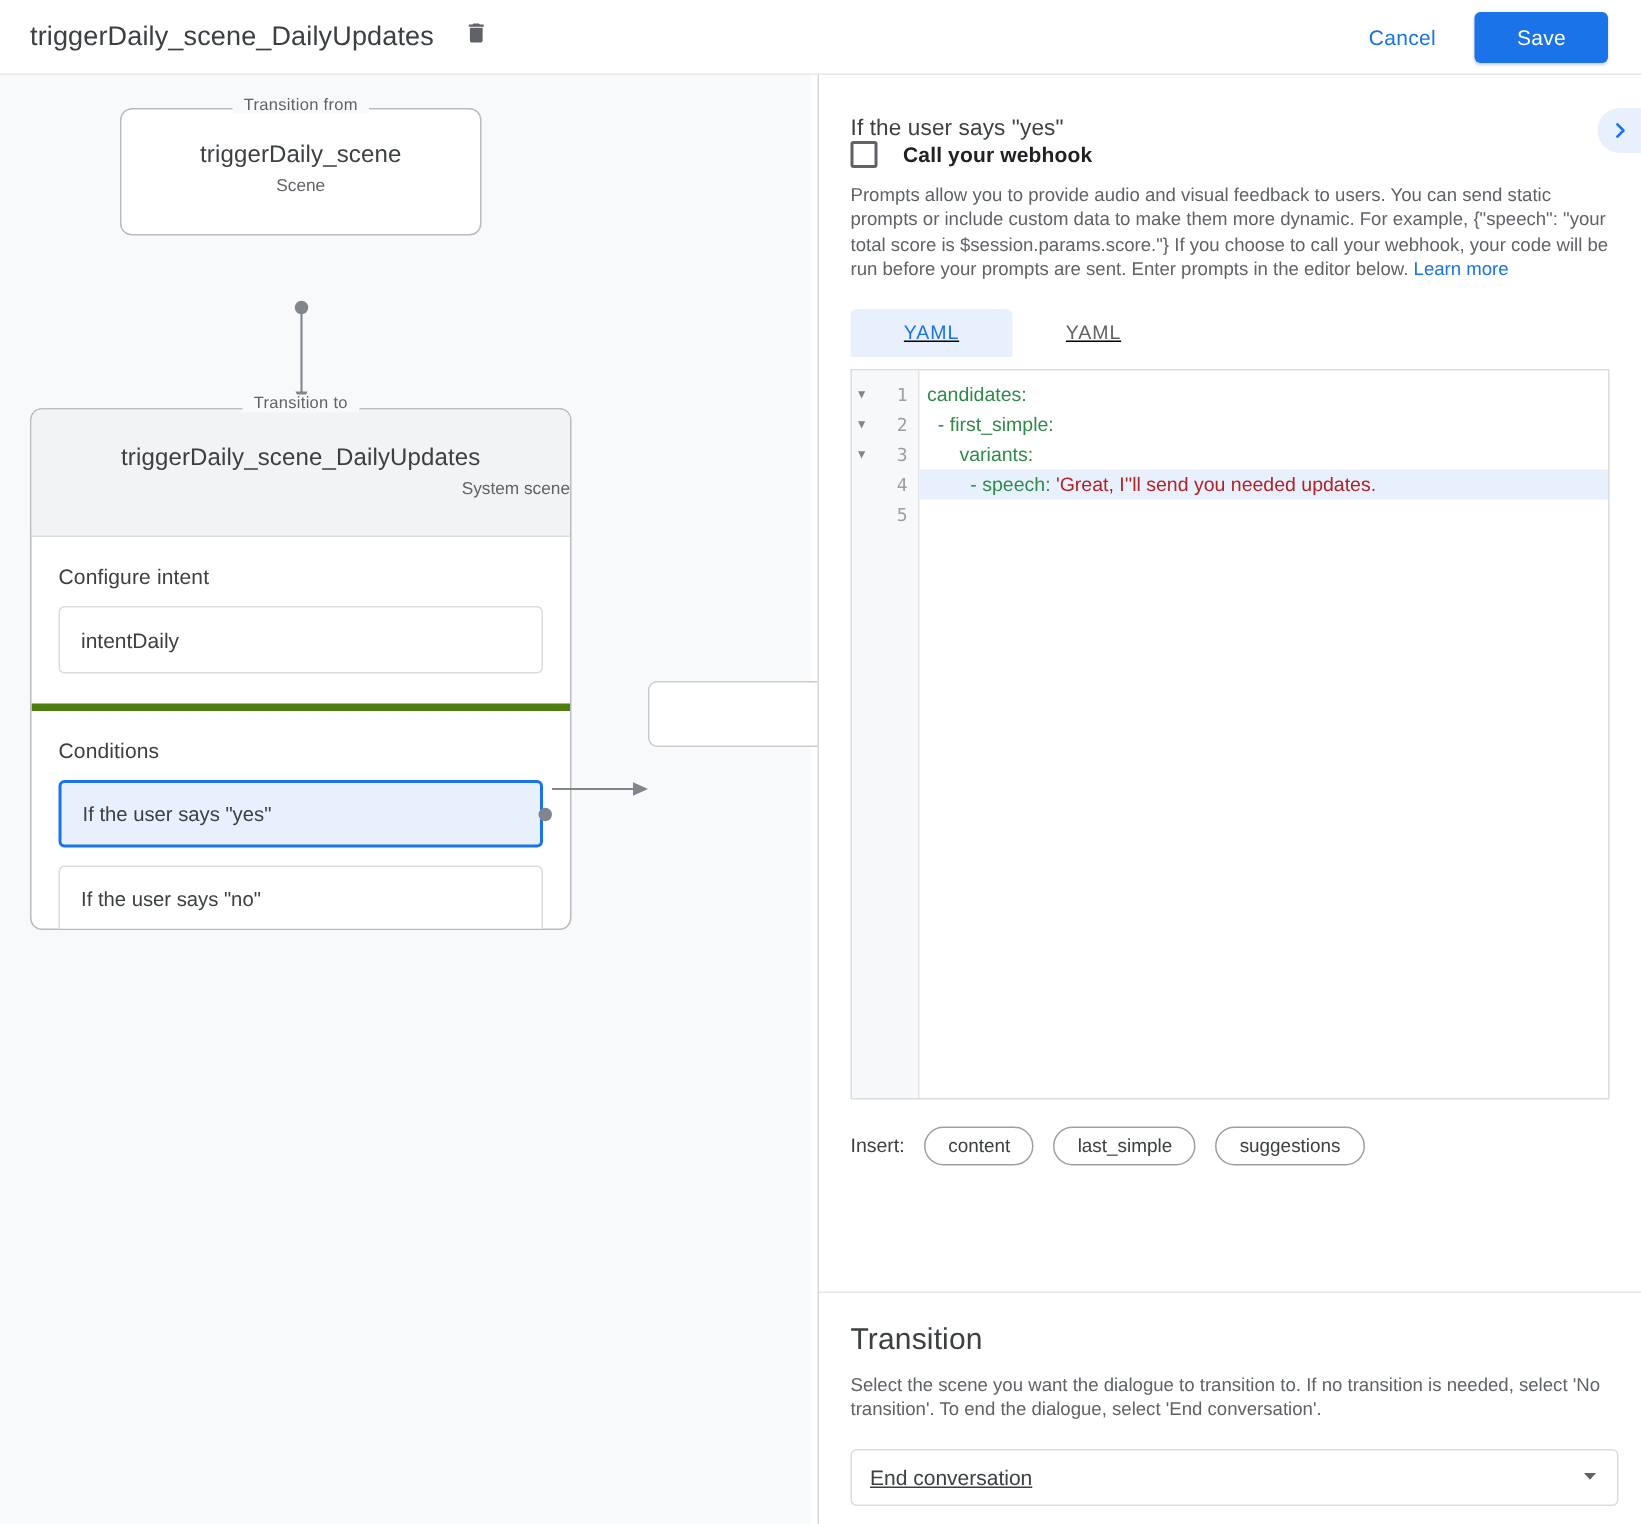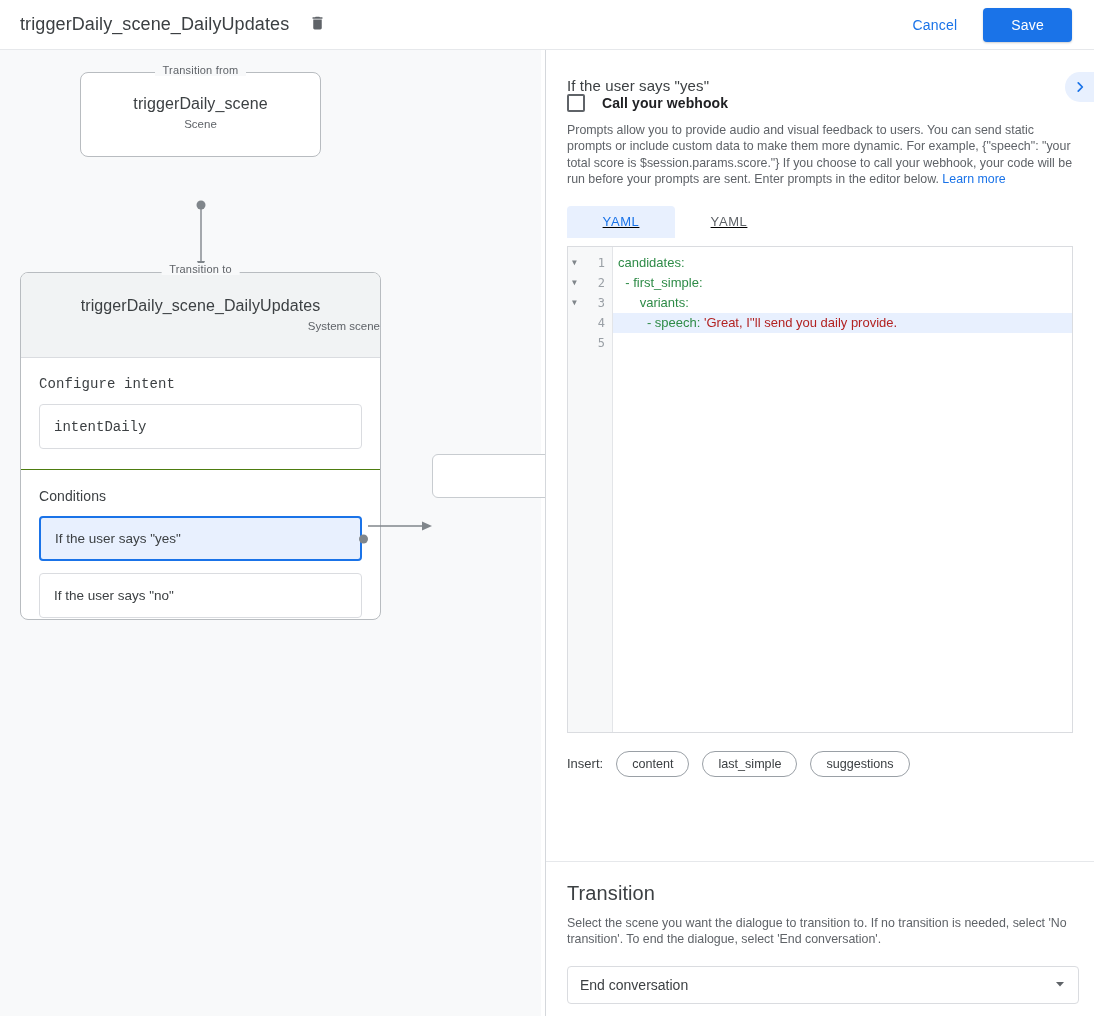--- a/index.html
+++ b/index.html
@@ -86,21 +86,21 @@
     padding: 0; overflow: hidden;
   }
   #transition-to-legend { left: 50%; transform: translateX(-50%); }
   #to-header {
     background: #f1f3f4; border-bottom: 1px solid #dadce0;
     padding: 24px 0 16px 0; height: 85px;
   }
   #to-scene-name { text-align: center; font-size: 16px; color: #3c4043; letter-spacing: .1px; }
   #to-scene-type { text-align: right; font-size: 11.5px; color: #5f6368; margin-top: 5px; }
 
-  #configure-section { padding: 18px 18px 20px 18px; border-bottom: 1px solid #4d7c0f; font-family: Liberation Mono, monospace; }
+  #configure-section { padding: 18px 18px 20px 18px; border-bottom: 5px solid #4d7c0f; }
   .section-label { font-size: 14px; color: #3c4043; letter-spacing: .1px; }
   #intent-field {
     margin-top: 12px; height: 45px; border: 1px solid #dadce0; border-radius: 4px;
     display: flex; align-items: center; padding: 0 14px;
     font-size: 14px; color: #3c4043; background: #ffffff; cursor: text;
   }
 
   #conditions-section { padding: 18px 18px 0 18px; }
   .condition-item {
     margin-top: 12px; height: 45px; border: 1px solid #dadce0; border-radius: 4px;
@@ -217,21 +217,21 @@
   #transition-section { position: absolute; left: 21px; top: 832px; width: 512px; }
   #transition-heading { font-size: 20px; color: #3c4043; letter-spacing: .1px; }
   #transition-desc {
     margin-top: 10px; font-size: 12.4px; line-height: 16.4px; color: #5f6368;
   }
   #transition-select {
     margin-top: 18px; height: 38px; border: 1px solid #dadce0; border-radius: 4px;
     display: flex; align-items: center; padding: 0 12px 0 12px; cursor: pointer;
     font-size: 14px; color: #3c4043; background: #fff;
   }
-  #transition-select-value { flex: 1; }
+  #transition-select-value { flex: 1; text-decoration: underline; }
 </style>
 </head>
 <body>
 
 <div id="topbar">
   <div id="page-title">triggerDaily_scene_DailyUpdates</div>
   <div id="delete-btn">
     <span>
       <svg width="17" height="18" viewBox="0 0 24 24" fill="#5f6368">
         <path d="M6 19c0 1.1.9 2 2 2h8c1.1 0 2-.9 2-2V7H6v12zM19 4h-3.5l-1-1h-5l-1 1H5v2h14V4z"></path>
@@ -339,21 +339,21 @@
             <span>4</span>
           </div>
         <div class="gutter-line">
             <span>5</span>
           </div>
       </div>
       <div id="code-area">
         <div class="code-line"><span class="tok-key">candidates:</span></div>
         <div class="code-line"><span class="tok-key">  - first_simple:</span></div>
         <div class="code-line"><span class="tok-key">      variants:</span></div>
-        <div class="code-line active"><span class="tok-key">        - speech: </span><span class="tok-str">'Great, I''ll send you daily provide.</span></div>
+        <div class="code-line active"><span class="tok-key">        - speech: </span><span class="tok-str">'Great, I''ll send you needed updates.</span></div>
         <div class="code-line"><span class="tok-plain"></span></div>
       </div>
     </div>
 
     <div id="insert-row">
       <span id="insert-label">Insert:</span>
       <span class="chip">content</span>
       <span class="chip">last_simple</span>
       <span class="chip">suggestions</span>
     </div>

